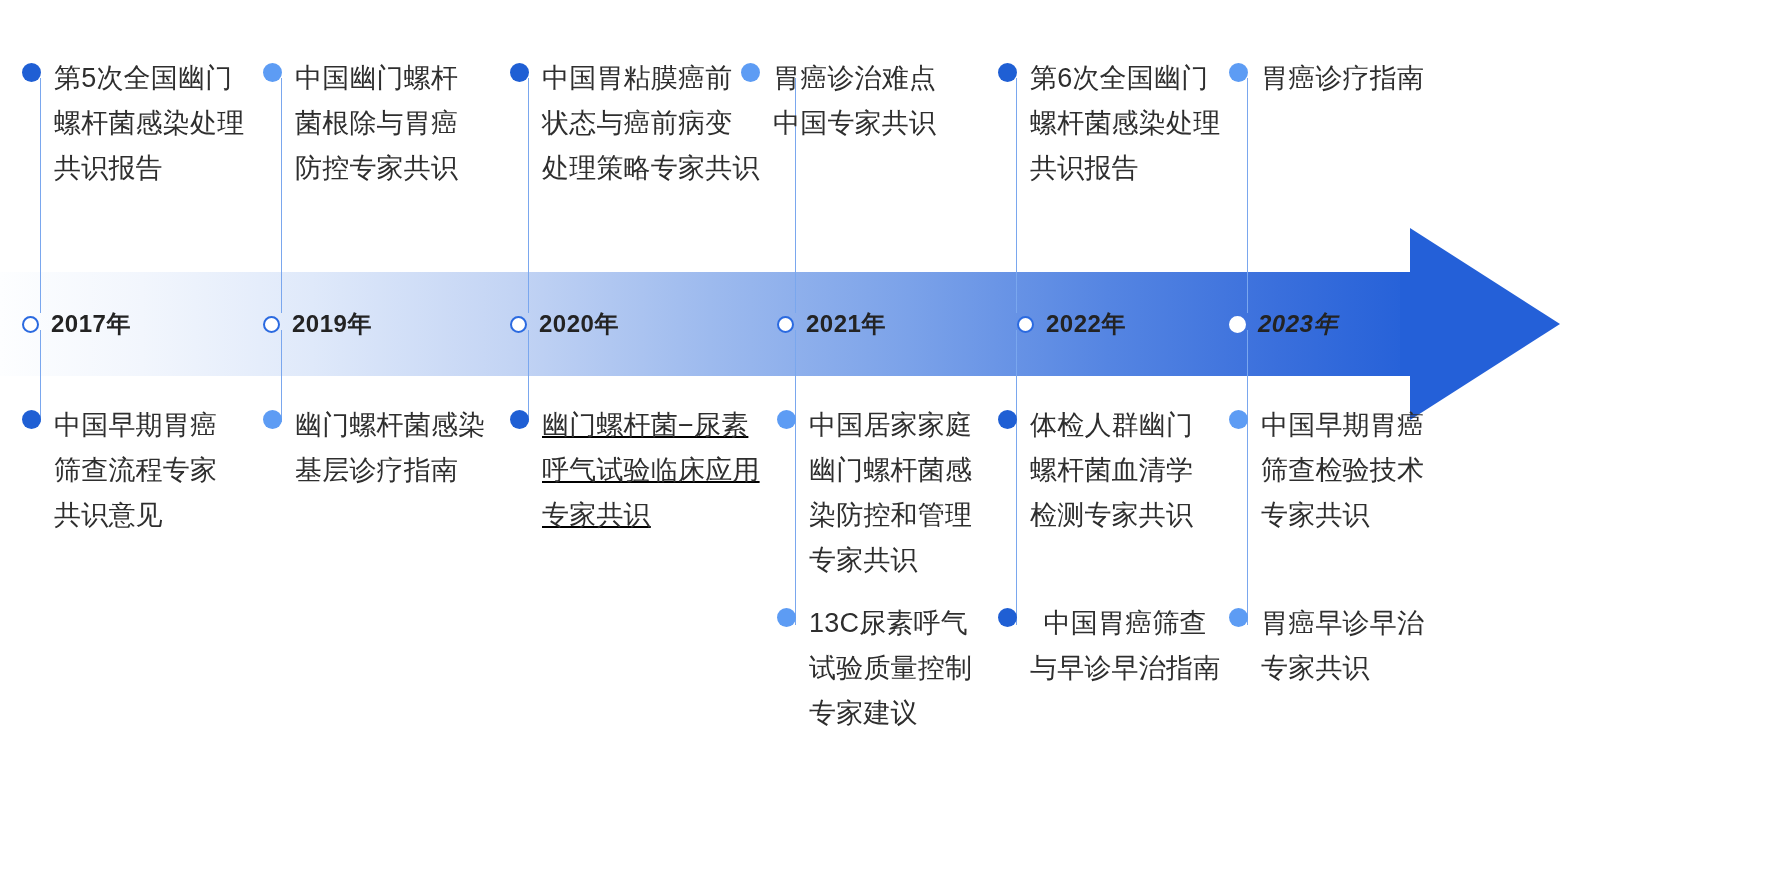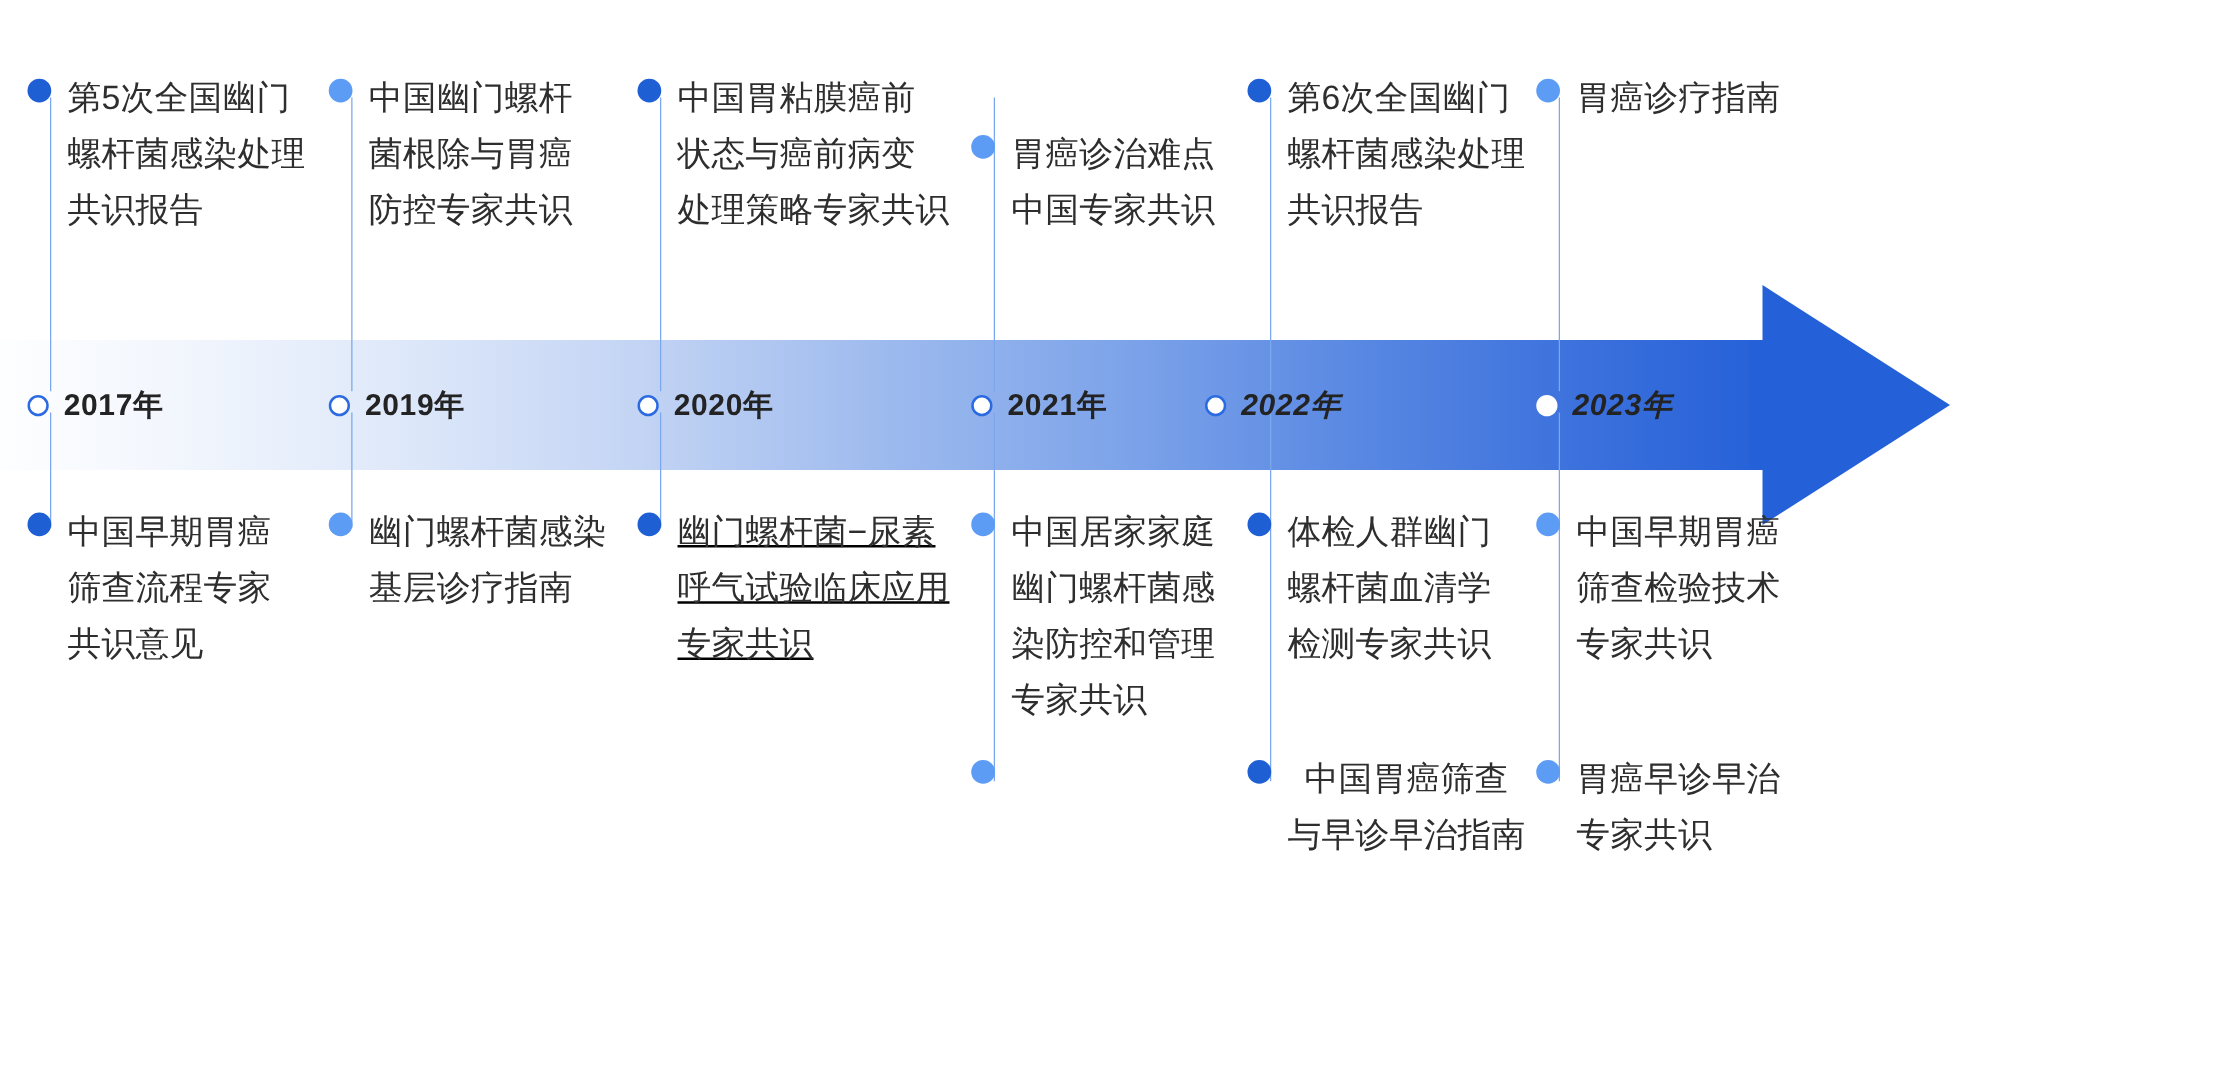--- a/index.html
+++ b/index.html
@@ -144,21 +144,21 @@
     <span class="year-label">2019年</span>
   </div>
   <div class="year-marker" style="left:510px; top:324px;">
     <span class="year-ring"></span>
     <span class="year-label">2020年</span>
   </div>
   <div class="year-marker" style="left:777px; top:324px;">
     <span class="year-ring"></span>
     <span class="year-label">2021年</span>
   </div>
-  <div class="year-marker" style="left:964px; top:324px;font-style:italic;">
+  <div class="year-marker" style="left:1017px; top:324px;">
     <span class="year-ring"></span>
     <span class="year-label">2022年</span>
   </div>
   <div class="year-marker" style="left:1229px; top:324px;font-style:italic;">
     <span class="year-ring solid-ring"></span>
     <span class="year-label">2023年</span>
   </div>
 
   <div class="event above dark" style="left:22px; top:56px;">
     <span class="dot"></span>
@@ -174,21 +174,21 @@
 防控专家共识</span>
   </div>
 
   <div class="event above dark" style="left:510px; top:56px;">
     <span class="dot"></span>
     <span class="etext">中国胃粘膜癌前
 状态与癌前病变
 处理策略专家共识</span>
   </div>
 
-  <div class="event above light" style="left:777px; top:56px;margin-top:45px;">
+  <div class="event above light" style="left:741px; top:56px;">
     <span class="dot"></span>
     <span class="etext">胃癌诊治难点
 中国专家共识</span>
   </div>
 
   <div class="event above dark" style="left:998px; top:56px;">
     <span class="dot"></span>
     <span class="etext">第6次全国幽门
 螺杆菌感染处理
 共识报告</span>
@@ -221,20 +221,23 @@
 
   <div class="event below light" style="left:777px; top:403px;">
     <span class="dot"></span>
     <span class="etext">中国居家家庭
 幽门螺杆菌感
 染防控和管理
 专家共识</span>
   </div>
   <div class="event below light" style="left:777px; top:601px;">
     <span class="dot"></span>
+    <span class="etext">13C尿素呼气
+试验质量控制
+专家建议</span>
   </div>
 
   <div class="event below dark" style="left:998px; top:403px;">
     <span class="dot"></span>
     <span class="etext">体检人群幽门
 螺杆菌血清学
 检测专家共识</span>
   </div>
   <div class="event below dark" style="left:998px; top:601px;text-align:center;">
     <span class="dot"></span>

